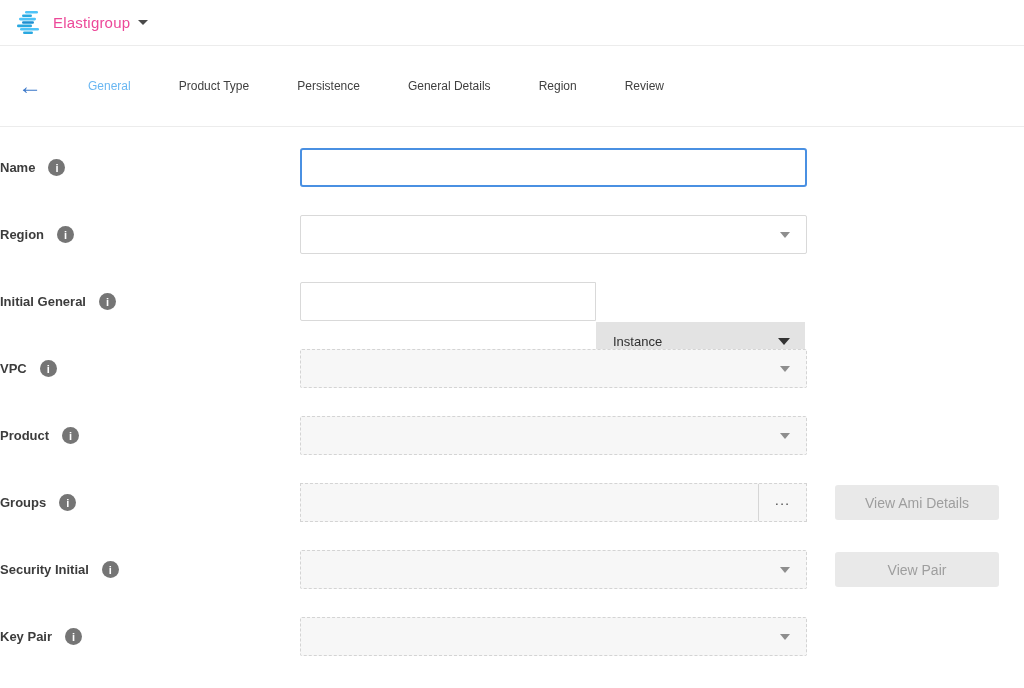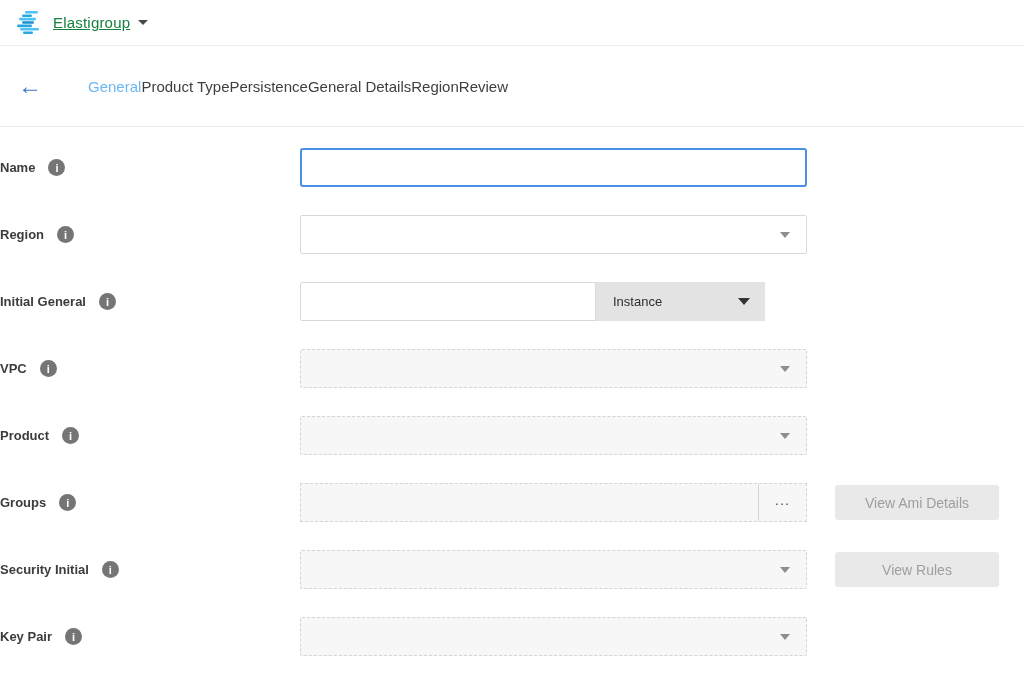--- a/index.html
+++ b/index.html
@@ -4,30 +4,30 @@
 <style>
   * { margin:0; padding:0; box-sizing:border-box; }
   html,body { width:1024px; height:688px; background:#fff;
     font-family:"Liberation Sans", sans-serif; color:#3c3c3c; overflow:hidden; }
 
   
   .topbar { height:46px; display:flex; align-items:center; padding:0 16px;
     border-bottom:1px solid #ececec; background:#fff; }
   .brand { display:flex; align-items:center; cursor:pointer; }
   .brand-logo { width:27px; height:23px; margin-right:10px; }
-  .brand-name { font-size:15px; color:#15803d; letter-spacing:.2px;text-decoration:underline; }
+  .brand-name { font-size:15px; color:#ec4899; letter-spacing:.2px; }
   .caret { width:0; height:0; border-left:5px solid transparent;
     border-right:5px solid transparent; border-top:5px solid #4a4a4a; margin-left:8px; }
 
   
   .tabbar { height:81px; display:flex; align-items:center;
     border-bottom:1px solid #ececec; background:#fff; padding-left:18px; }
   .back-btn { width:42px; font-size:24px; color:#3b78c9; cursor:pointer;
     line-height:1; font-weight:600; }
-  .tabs { display:flex; margin-left:28px; font-size:15px; color:#3f3f3f; }
+  .tabs { display:flex; gap:48px; margin-left:28px; font-size:12px; color:#3f3f3f; }
   .tab { cursor:pointer; white-space:nowrap; }
   .tab.active { color:#6ab7f2; }
 
   
   .content { padding-top:21px; }
   .field-row { display:flex; align-items:center; height:39px; margin-bottom:28px; }
   .label-area { width:280px; display:flex; justify-content:flex-start;
     align-items:center; gap:13px; flex-shrink:0; }
   .field-label { font-size:13px; font-weight:bold; color:#3c3c3c; }
   .info-icon { width:17px; height:17px; border-radius:50%; background:#757575;
@@ -41,23 +41,23 @@
   .select { width:100%; height:100%; border:1px solid #d9d9d9; border-radius:2px;
     background:#fff; display:flex; align-items:center; justify-content:flex-end;
     padding-right:16px; cursor:pointer; }
   .select.disabled { border:1px dashed #d4d4d4; background:#f7f7f7; }
   .tri { width:0; height:0; border-left:5px solid transparent;
     border-right:5px solid transparent; border-top:6px solid #8e8e8e; }
 
   .capacity-wrap { display:flex; width:505px; height:39px; }
   .capacity-input { width:296px; height:100%; border:1px solid #d9d9d9;
     border-radius:2px 0 0 2px; padding:0 10px; font-size:14px; outline:none; }
-  .unit-select { width:169px; height:100%; background:#e3e3e3; display:flex;
+  .unit-select { width:209px; height:100%; background:#e3e3e3; display:flex;
     align-items:center; justify-content:space-between; padding:0 15px 0 17px;
-    cursor:pointer; font-size:13px; color:#2f2f2f; }
+    cursor:pointer; font-size:13px; color:#2f2f2f;margin-top:40px; }
   .tri.dark { border-top:7px solid #333; border-left-width:6px; border-right-width:6px; }
 
   .image-input { display:flex; width:100%; height:100%;
     border:1px dashed #d4d4d4; background:#f7f7f7; }
   .image-text { flex:1; }
   .ellipsis-zone { width:48px; display:flex; align-items:center; justify-content:center;
     border-left:1px solid #d6d6d6; color:#555; font-size:15px; letter-spacing:1px;
     cursor:pointer; padding-bottom:6px; }
 
   .side-button { margin-left:28px; width:164px; height:35px; background:#e9e9e9;
@@ -177,21 +177,21 @@
   <div class="field-row">
     <div class="label-area">
       <span class="field-label">Security Initial</span>
       <span class="info-icon">i</span>
     </div>
     <div class="control">
       <div class="select disabled">
         <span class="tri"></span>
       </div>
     </div>
-    <button class="side-button">View Rules</button>
+    <button class="side-button">View Pair</button>
   </div>
 
   <div class="field-row">
     <div class="label-area">
       <span class="field-label">Key Pair</span>
       <span class="info-icon">i</span>
     </div>
     <div class="control">
       <div class="select disabled">
         <span class="tri"></span>

